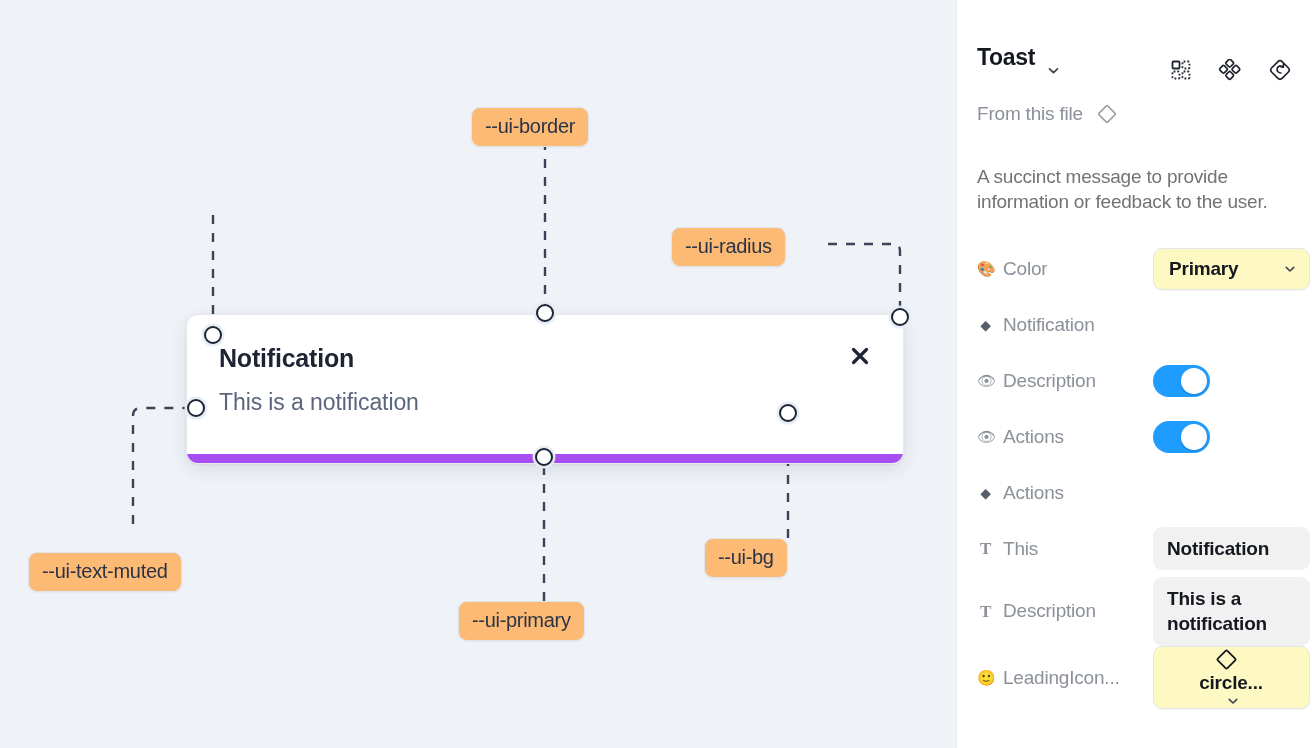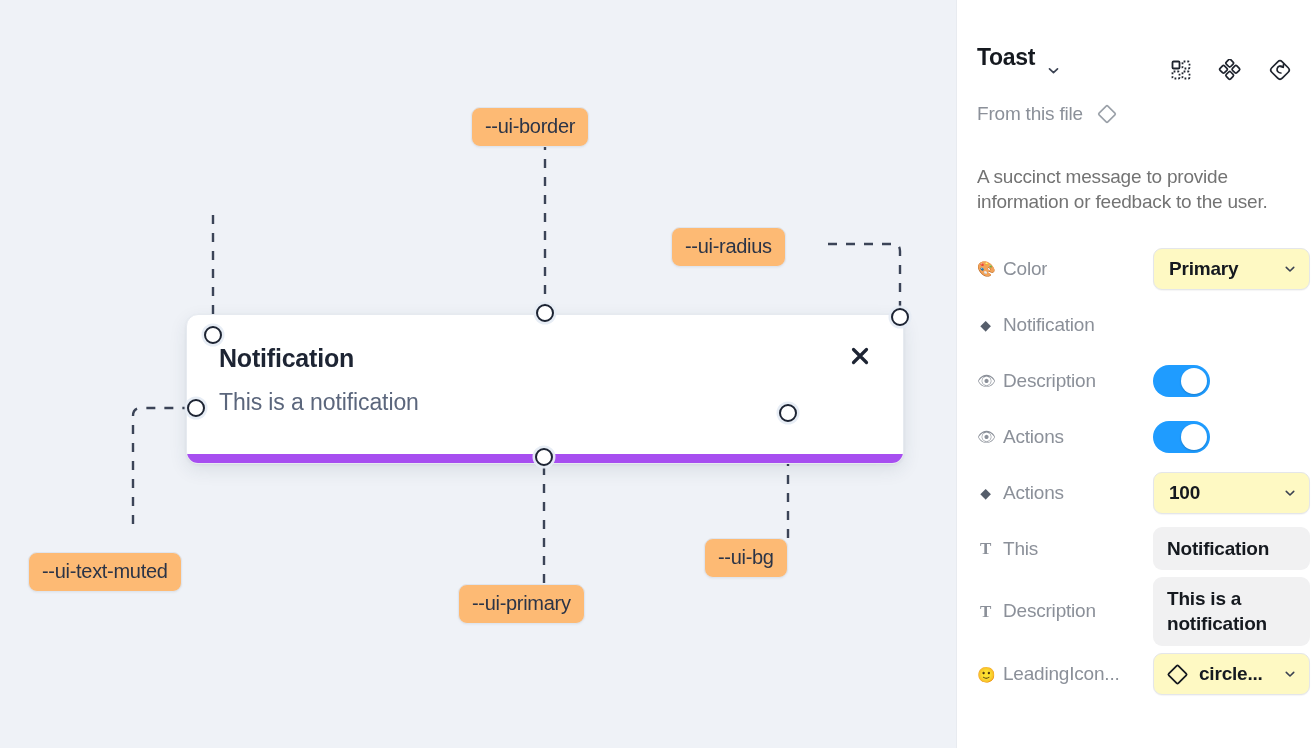--- a/index.html
+++ b/index.html
@@ -215,21 +215,21 @@
             <path d="M4.5 4.5 L17.5 17.5 M17.5 4.5 L4.5 17.5" stroke="currentColor" stroke-width="3.2" stroke-linecap="round"></path>
           </svg>
         </div>
       </div>
       <div class="toast-progress"></div>
     </div>
 
     <div class="pill" style="left:471px; top:107px;">--ui-border</div>
     <div class="pill" style="left:671px; top:227px;">--ui-radius</div>
     <div class="pill" style="left:28px;  top:552px;">--ui-text-muted</div>
-    <div class="pill" style="left:458px; top:584px;text-align:right;">--ui-primary</div>
+    <div class="pill" style="left:458px; top:601px;text-align:right;">--ui-primary</div>
     <div class="pill" style="left:704px; top:538px;">--ui-bg</div>
 
     <div class="dot" style="left:213px; top:335px;"></div>
     <div class="dot" style="left:545px; top:313px;"></div>
     <div class="dot" style="left:900px; top:317px;"></div>
     <div class="dot" style="left:196px; top:408px;"></div>
     <div class="dot" style="left:544px; top:457px;"></div>
     <div class="dot" style="left:788px; top:413px;"></div>
   </div>
 
@@ -331,30 +331,20 @@
             <div class="knob"></div>
           </div>
         </div>
       </div>
 
       <div class="prop-row">
         <div class="prop-label">
           <span class="prop-ico diamond">◆</span>
           <span class="lbl-txt">Actions</span>
         </div>
-        <div class="prop-control">
-          <div class="select">
-            <span class="sel-val">100</span>
-            <span class="caret">
-              <svg width="14" height="14" viewBox="0 0 15 15" aria-hidden="true">
-                <path d="M3.5 5.8 L7.5 9.6 L11.5 5.8" fill="none" stroke="currentColor" stroke-width="1.7" stroke-linecap="round" stroke-linejoin="round"></path>
-              </svg>
-            </span>
-          </div>
-        </div>
       </div>
 
       <div class="prop-row">
         <div class="prop-label">
           <span class="prop-ico tglyph">T</span>
           <span class="lbl-txt">This</span>
         </div>
         <div class="prop-control">
           <div class="textfield">Notification</div>
         </div>
@@ -369,21 +359,21 @@
           <div class="textfield">This is a notification</div>
         </div>
       </div>
 
       <div class="prop-row">
         <div class="prop-label">
           <span class="prop-ico">🙂</span>
           <span class="lbl-txt">LeadingIcon...</span>
         </div>
         <div class="prop-control">
-          <div class="select" style="padding-left:11px;">
+          <div class="select" style="padding-left:11px;flex-direction:column;">
             <span class="lead-glyph">
               <svg width="25" height="25" viewBox="0 0 24 24" aria-hidden="true">
                 <rect x="5.5" y="5.5" width="13" height="13" rx="1.2" transform="rotate(45 12 12)" fill="none" stroke="#15191f" stroke-width="1.7"></rect>
               </svg>
             </span>
             <span class="sel-val">circle...</span>
             <span class="caret">
               <svg width="14" height="14" viewBox="0 0 15 15" aria-hidden="true">
                 <path d="M3.5 5.8 L7.5 9.6 L11.5 5.8" fill="none" stroke="currentColor" stroke-width="1.7" stroke-linecap="round" stroke-linejoin="round"></path>
               </svg>

